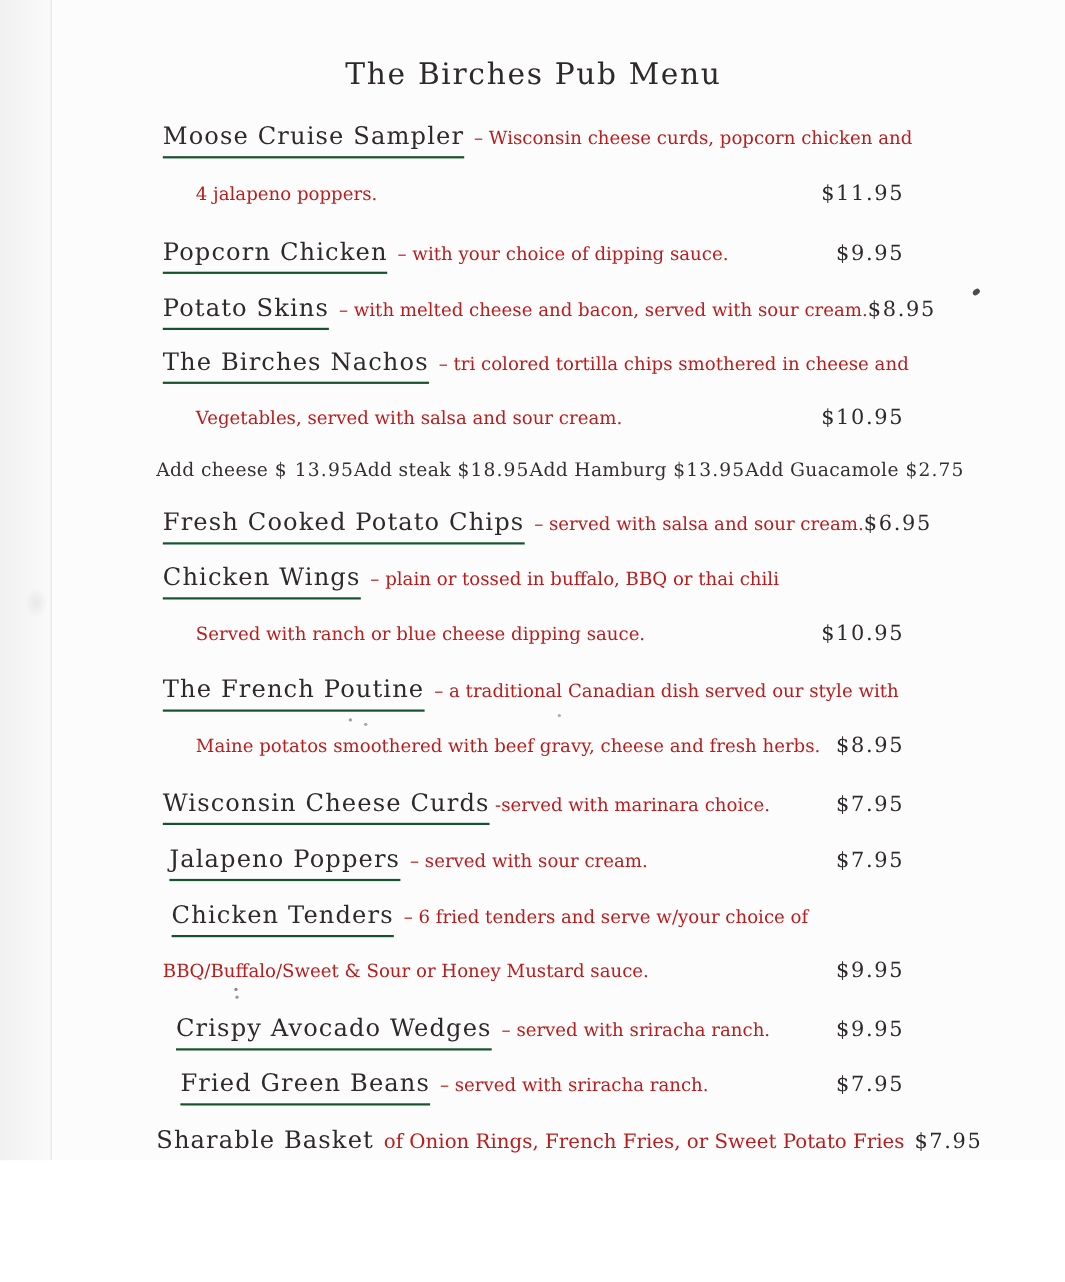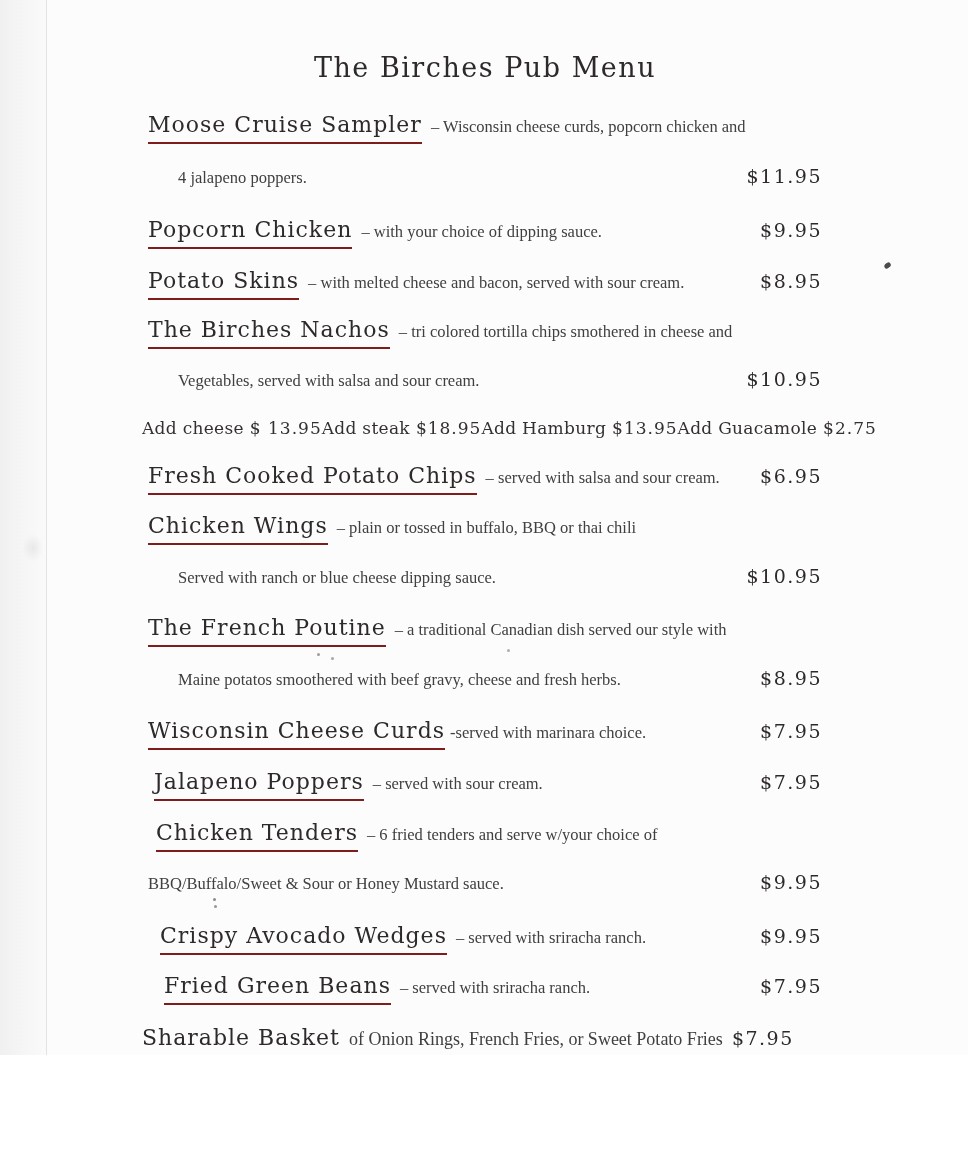--- a/index.html
+++ b/index.html
@@ -28,25 +28,25 @@
   .row {
     position:absolute; left:148px; right:146px;
     display:flex; align-items:baseline;
     font-size:16.5px;
     white-space:nowrap;
     line-height:1.35;
   }
   .name {
     font-size:22px; letter-spacing:1px;
     color:#2e2a2b;
-    border-bottom:2px solid #7f1d1d;
+    border-bottom:2px solid #14532d;
     padding-bottom:2px;
     white-space:nowrap;
   }
-  .desc { margin-left:9px; color:#404040; white-space:nowrap;font-family:Liberation Serif, serif; }
+  .desc { margin-left:9px; color:#b91c1c; white-space:nowrap; }
   .desc.tight { margin-left:5px; }
   .desc.cont { margin-left:0; }
   .desc-lg { font-size:18px; }
   .price {
     margin-left:auto;
     font-size:19px; letter-spacing:1.5px;
     color:#2e2a2b; white-space:nowrap;
   }
   .price-inline { margin-left:9px; }
   .inline-row { right:auto; width:max-content; }

